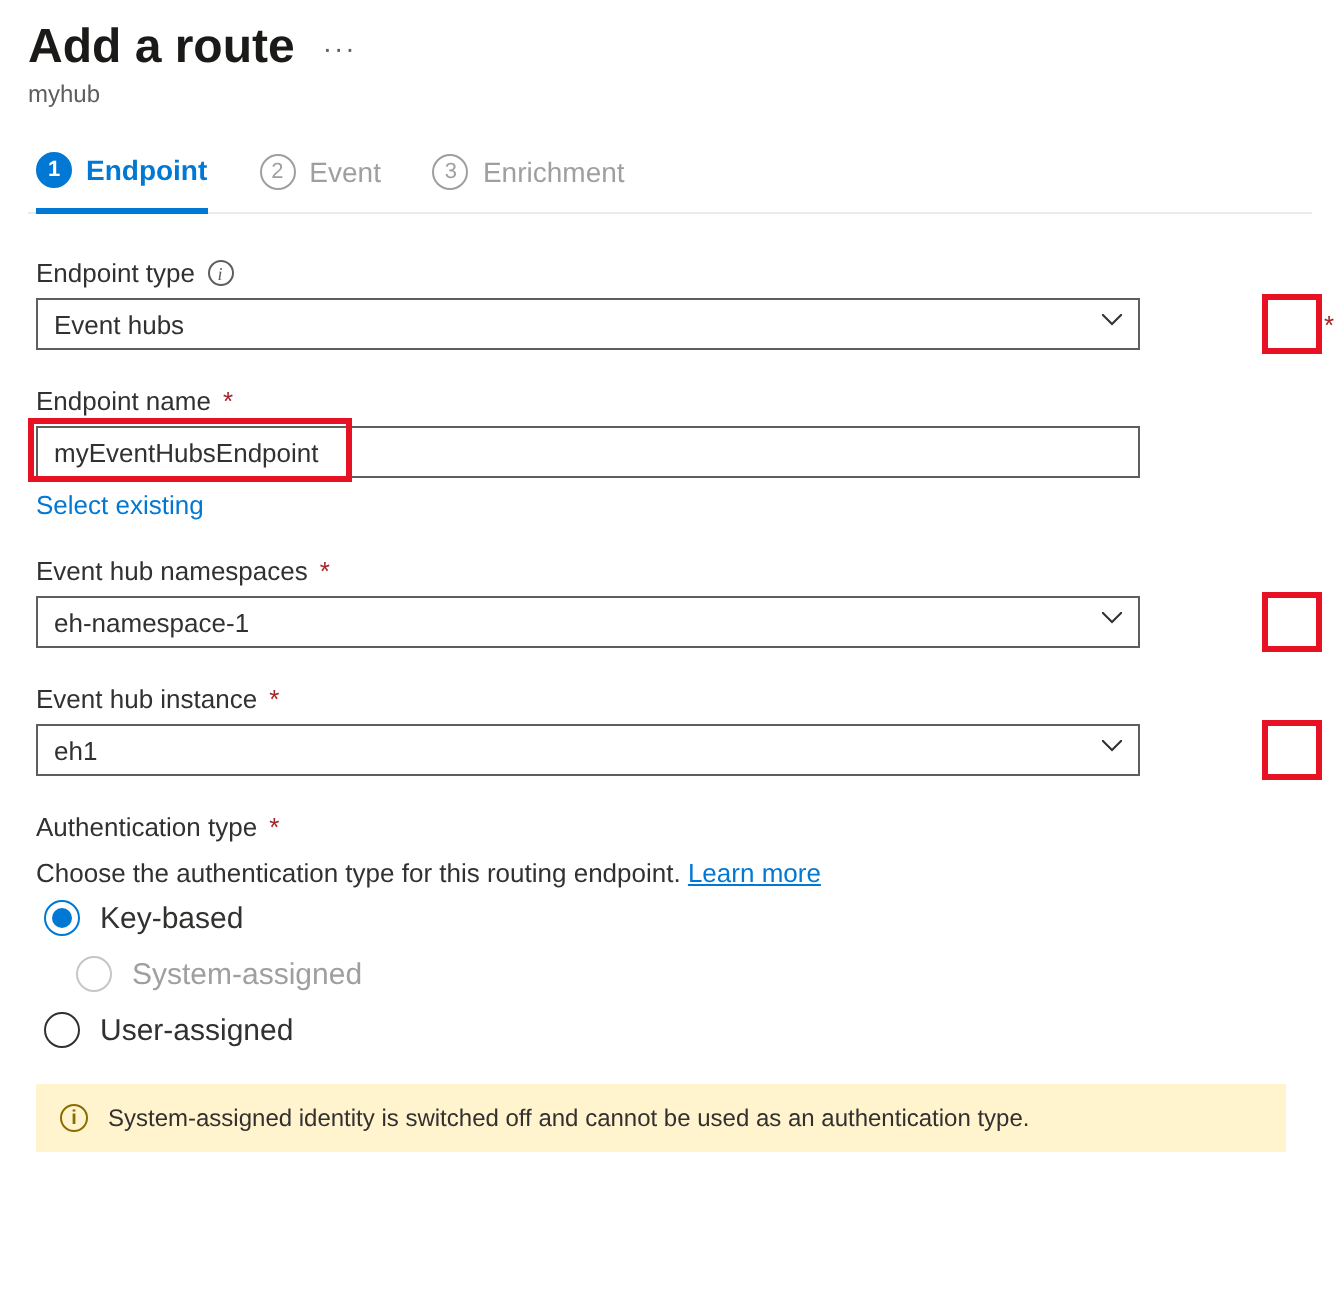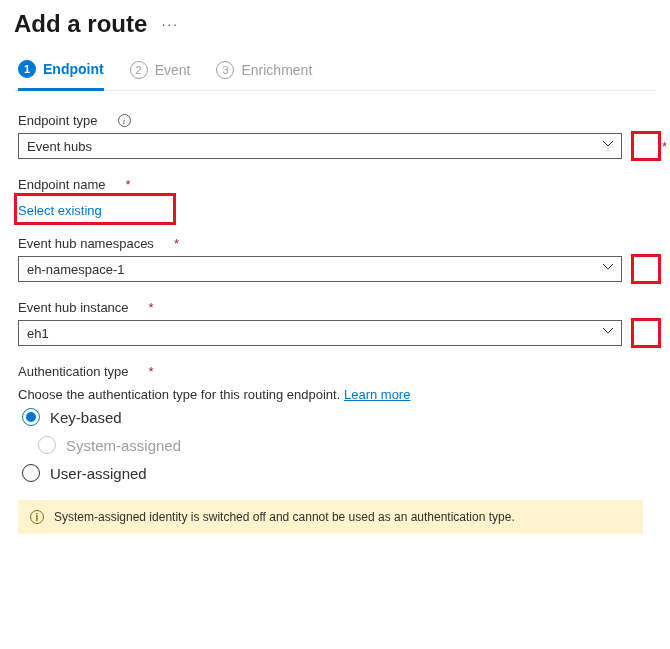--- a/index.html
+++ b/index.html
@@ -40,29 +40,29 @@
     font-size: 11px; color: #a19f9d;
   }
   .tab.active .tab-badge {
     background: #0078d4; border-color: #0078d4; color: #fff;
     font-weight: 700;
   }
   .content { padding: 22px 4px 0 4px; }
   .intro { font-size: 13px; color: #323130; line-height: 1.45; margin-bottom: 22px; }
   .link { color: #0078d4; text-decoration: underline; cursor: pointer; }
   .field { margin-bottom: 18px; position: relative; }
-  .label-row { display: flex; align-items: center; gap: 20px; margin-bottom: 5px; font-size: 13px; color: #323130;}
+  .label-row { display: flex; align-items: center; gap: 6px; margin-bottom: 5px; font-size: 13px; color: #323130;}
   .req { color: #a4262c; }
   .info-icon {
     width: 13px; height: 13px; border: 1px solid #605e5c; border-radius: 50%;
     display: inline-flex; align-items: center; justify-content: center;
     font-size: 9px; color: #605e5c; font-family: Georgia, serif; font-style: italic;
   }
   .select, .text-input {
-    width: 604px;
+    width: 552px;
     height: 26px;
     border: 1px solid #605e5c;
     background: #fff;
     display: flex;
     align-items: center;
     padding: 0 8px;
     font-size: 13px;
     color: #323130;
     position: relative;
   }
@@ -117,20 +117,21 @@
   }
 </style>
 </head>
 <body>
 
 <div class="header">
   <div class="title-row">
     <div class="title">Add a route</div>
     <div class="more-icon">···</div>
   </div>
+  <div class="subtitle">myhub</div>
 </div>
 
 <div class="tabs">
   <div class="tab active">
     <span class="tab-badge">1</span>
     <span>Endpoint</span>
   </div>
   <div class="tab">
     <span class="tab-badge">2</span>
     <span>Event</span>
@@ -159,20 +160,23 @@
     </div>
     <span class="outer-req">*</span>
     <div class="hl-box" style="left:613px; top:18px; width:30px; height:30px;"></div>
   </div>
 
   <div class="field">
     <div class="label-row">
       <span>Endpoint name</span>
       <span class="req">*</span>
     </div>
+    <div class="text-input">
+      <span>myEventHubsEndpoint</span>
+    </div>
     <span class="select-existing">Select existing</span>
     <div class="hl-box" style="left:-4px; top:16px; width:162px; height:32px;"></div>
   </div>
 
   <div class="field">
     <div class="label-row">
       <span>Event hub namespaces</span>
       <span class="req">*</span>
     </div>
     <div class="select">

